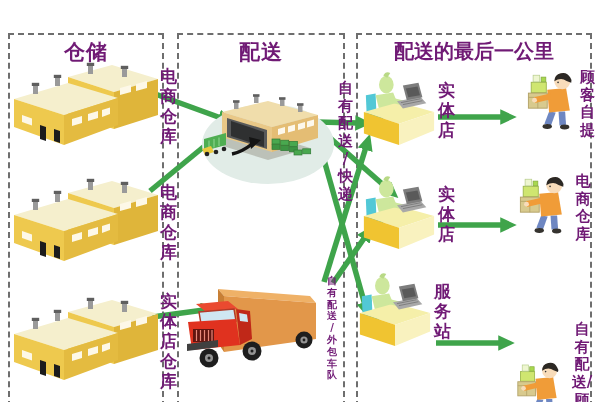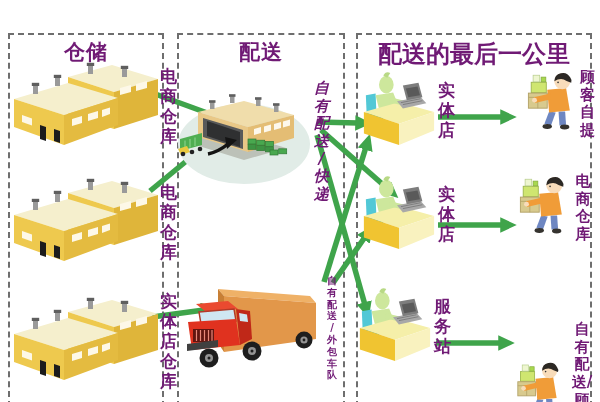--- a/index.html
+++ b/index.html
@@ -5,35 +5,35 @@
   html,body{margin:0;padding:0;background:#fff;}
   #stage{
     position:relative;width:600px;height:402px;background:#ffffff;overflow:hidden;
     font-family:"DejaVu Sans","Liberation Sans",sans-serif;color:#701a75;margin-top:25px;
   }
   .column{position:absolute;top:8px;height:384px;border:2px dashed #6e6e6e;box-sizing:border-box;background:transparent;}
   #col-warehousing{left:8px;width:156px;}
   #col-delivery{left:177px;width:168px;}
   #col-lastmile{left:356px;width:236px;}
   .col-title{position:absolute;top:3px;left:0;right:0;text-align:center;font-weight:bold;font-size:21px;letter-spacing:1px;}
-  #col-lastmile .col-title{font-size:24px;letter-spacing:0;}
+  #col-lastmile .col-title{font-size:20px;letter-spacing:0;}
   #arrow-layer{position:absolute;left:0;top:0;width:600px;height:402px;pointer-events:none;}
   .node{position:absolute;display:flex;flex-direction:row;align-items:center;}
   .node svg.icon{display:block;flex:0 0 auto;}
   .nlabel{font-weight:bold;font-size:17px;line-height:1.18;text-align:center;white-space:pre-line;margin-top:2px;}
   #n-wh1{left:10px;top:34px;width:150px;}
   #n-wh2{left:10px;top:150px;width:150px;}
   #n-wh3{left:10px;top:264px;width:150px;}
-  #n-dc{left:174px;top:50px;width:150px;font-style:italic;}
+  #n-dc{left:198px;top:50px;width:150px;}
   #n-dc .nlabel{font-size:15px;margin-top:5px;}
   #n-truck{left:182px;top:246px;width:152px;}
   #n-truck .nlabel{font-size:10px;margin-top:4px;}
   #n-store1{left:360px;top:46px;width:86px;}
   #n-store2{left:360px;top:150px;width:86px;}
-  #n-station{left:356px;top:262px;width:86px;}
+  #n-station{left:356px;top:247px;width:86px;}
   #n-cust1{left:522px;top:42px;width:72px;}
   #n-cust2{left:514px;top:146px;width:80px;}
   #n-cust3{left:510px;top:294px;width:86px;}
   .cust .nlabel{font-size:15px;}
   #defs-svg{position:absolute;width:0;height:0;overflow:hidden;}
 </style>
 </head>
 <body>
 
 <svg id="defs-svg" aria-hidden="true">

